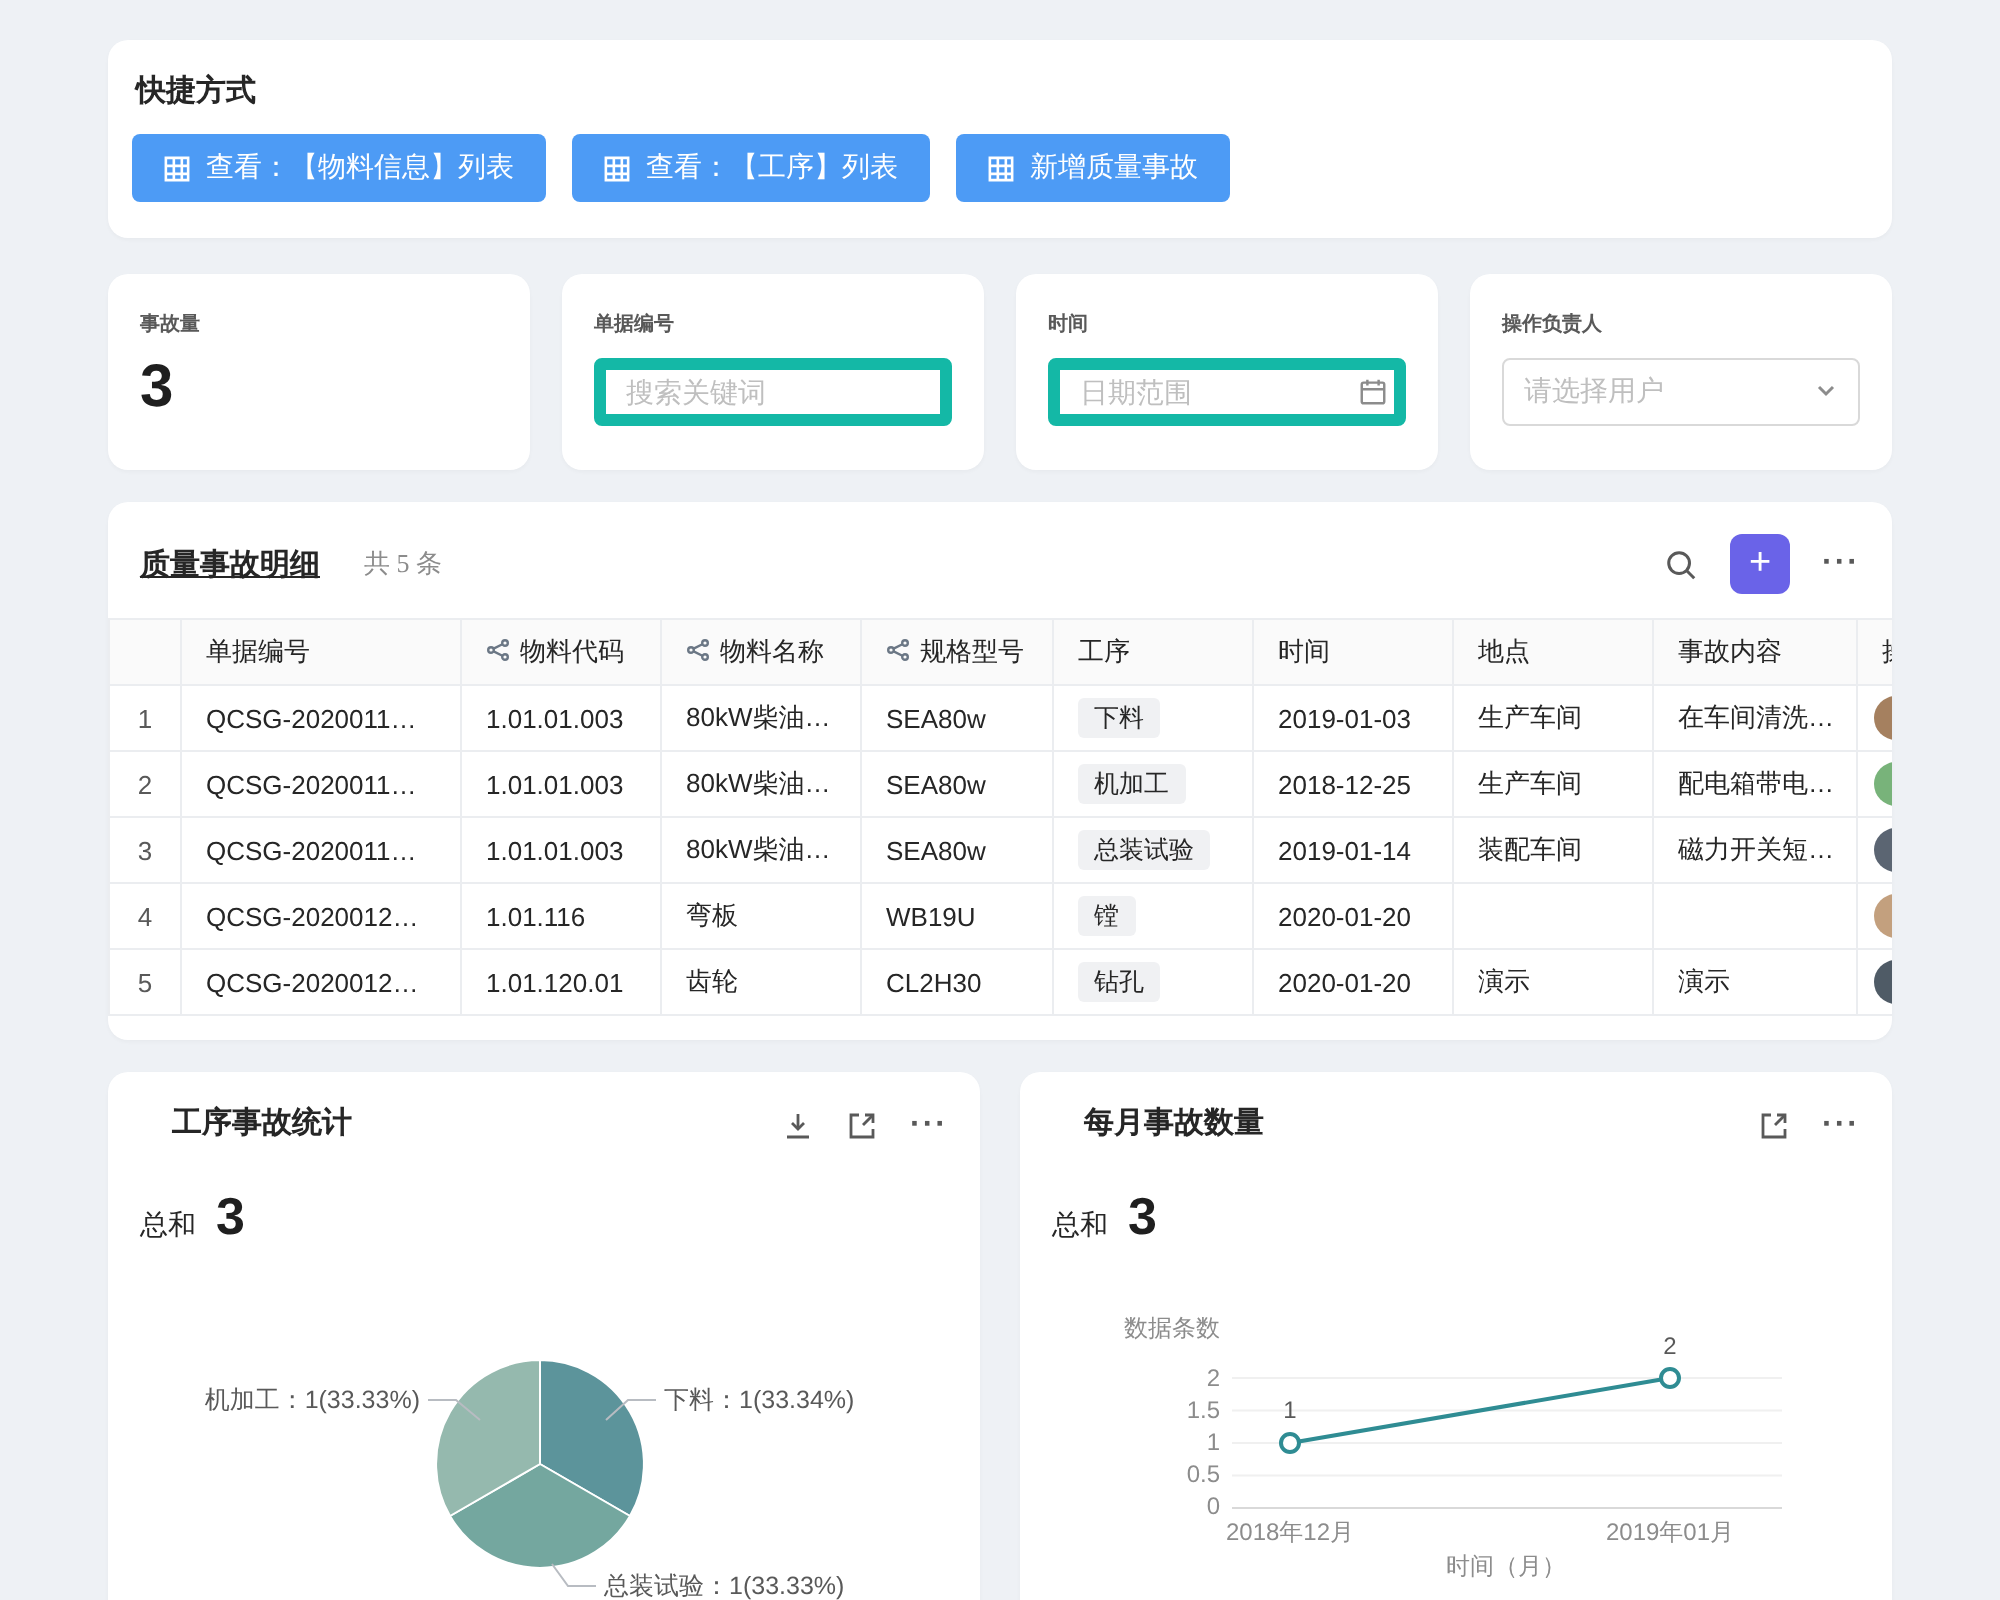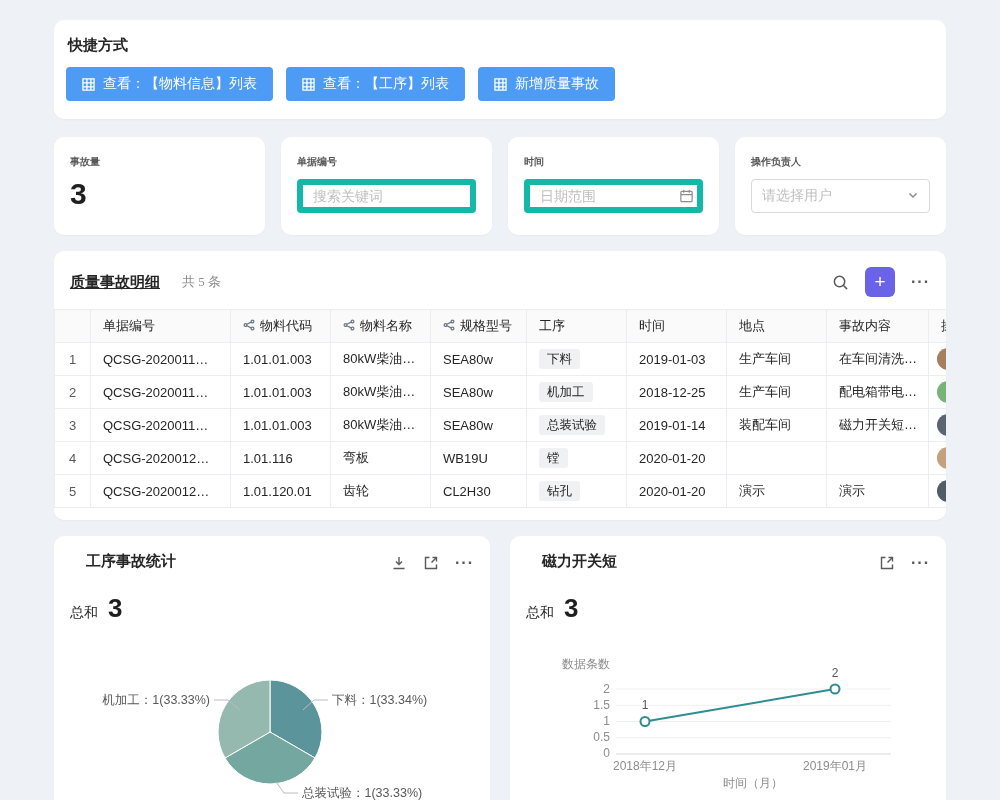--- a/index.html
+++ b/index.html
@@ -337,21 +337,21 @@
           <polyline points="228,163 214,163 206,152" fill="none" stroke="#b8bcc2" stroke-width="1"></polyline>
           <text class="pie-label" x="140" y="74" text-anchor="end">机加工：1(33.33%)</text>
           <text class="pie-label" x="262" y="74" text-anchor="start">下料：1(33.34%)</text>
           <text class="pie-label" x="232" y="167" text-anchor="start">总装试验：1(33.33%)</text>
         </svg>
       </div>
     </section>
 
     <section class="card chart-card">
       <div class="cc-head">
-        <span class="cc-title">磁力开关短</span>
+        <span class="cc-title">每月事故数量</span>
         <div class="cc-tools">
           <button class="icon-btn">
             <svg width="16" height="16" viewBox="0 0 16 16" fill="none" stroke="#595959" stroke-width="1.4">
                 <path d="M6.5 2.5H2.5v11h11V9.5"></path>
                 <path d="M9.5 2.5H13.5V6.5"></path>
                 <path d="M13.5 2.5L8.5 7.5"></path>
               </svg>
           </button>
           <button class="icon-btn more">···</button>
         </div>

